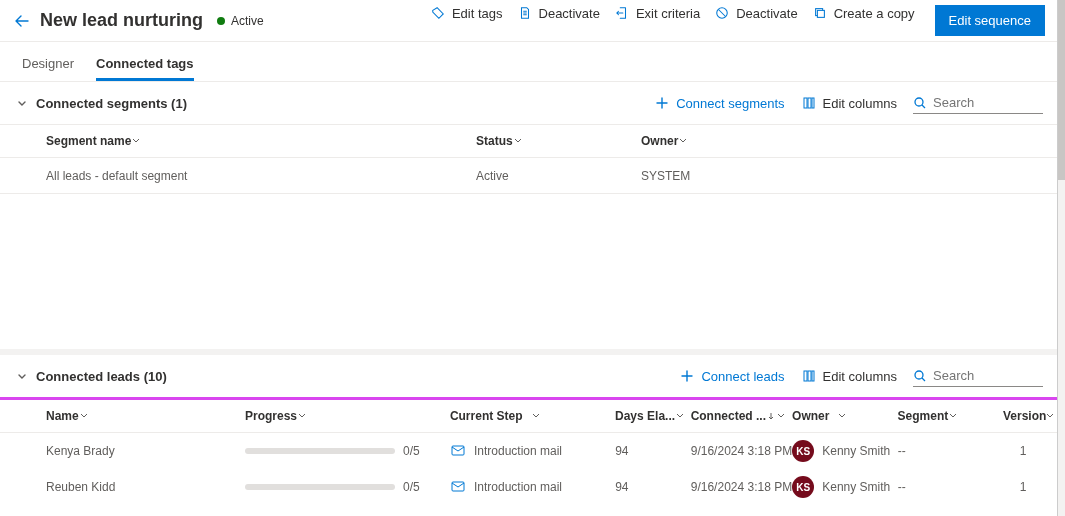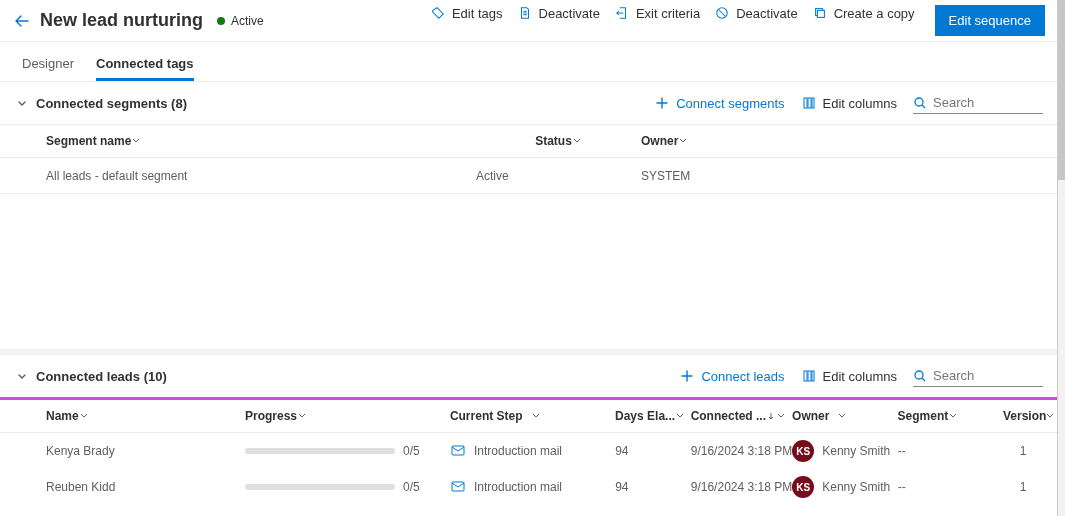--- a/index.html
+++ b/index.html
@@ -33,21 +33,21 @@
   .link-action.gray { color: #323130; }
   .link-action .ic { width:16px;height:16px;display:flex;align-items:center;justify-content:center;color:#0078d4;}
   .search-box { display: flex; align-items: center; border-bottom: 1px solid #8a8886; width: 130px; padding: 2px 0; }
   .search-box .ic { color:#0078d4; width:16px;height:16px;display:flex;align-items:center;justify-content:center;margin-right:4px;}
   .search-box input { border: none; outline: none; font-size: 13px; width: 100%; color:#605e5c;}
 
   .segments-table .thead, .segments-table .trow { display: flex; align-items: center; padding: 0 14px 0 46px; border-bottom: 1px solid #edebe9; }
   .segments-table .thead { height: 34px; font-weight: 600; font-size: 12px; color: #323130; border-top: 1px solid #edebe9;}
   .segments-table .trow { height: 36px; font-size: 12px; color: #605e5c; }
   .segments-table .c1 { width: 430px; }
-  .segments-table .c2 { width: 165px; justify-content: center; }
+  .segments-table .c2 { width: 165px; }
   .segments-table .c3 { width: 200px; }
   .col-head { display: flex; align-items: center; }
   .chev-down { width:10px;height:10px;display:inline-flex;align-items:center;justify-content:center;color:#605e5c;}
 
   .workspace-gap { height: 155px; }
   .divider-strong { height: 6px; background: #f3f2f1; }
 
   .leads-table .thead, .leads-table .trow { display: flex; align-items: center; padding: 0 14px 0 46px; }
   .leads-table .thead { height: 36px; font-weight: 600; font-size: 12px; color: #323130; border-bottom: 1px solid #edebe9; border-top: 3px solid #d946ef;}
   .leads-table .trow { height: 36px; font-size: 12px; color: #605e5c; }
@@ -135,21 +135,21 @@
     <div class="tab">Designer</div>
     <div class="tab active">Connected tags</div>
   </div>
 
   <div class="section-bar">
     <span class="section-chevron">
         <svg width="12" height="12" viewBox="0 0 12 12">
           <path d="M3 5l3 3 3-3" stroke="#605e5c" stroke-width="1.4" fill="none" stroke-linecap="round"></path>
         </svg>
       </span>
-    <span class="section-title">Connected segments (8)</span>
+    <span class="section-title">Connected segments (1)</span>
     <div class="spacer"></div>
     <div class="section-actions">
       <div class="link-action">
         <span class="ic">
             <svg width="14" height="14" viewBox="0 0 14 14">
               <path d="M7 2v10M2 7h10" stroke="#0078d4" stroke-width="1.4" stroke-linecap="round"></path>
             </svg>
           </span>
         <span>Connect segments</span>
       </div>

